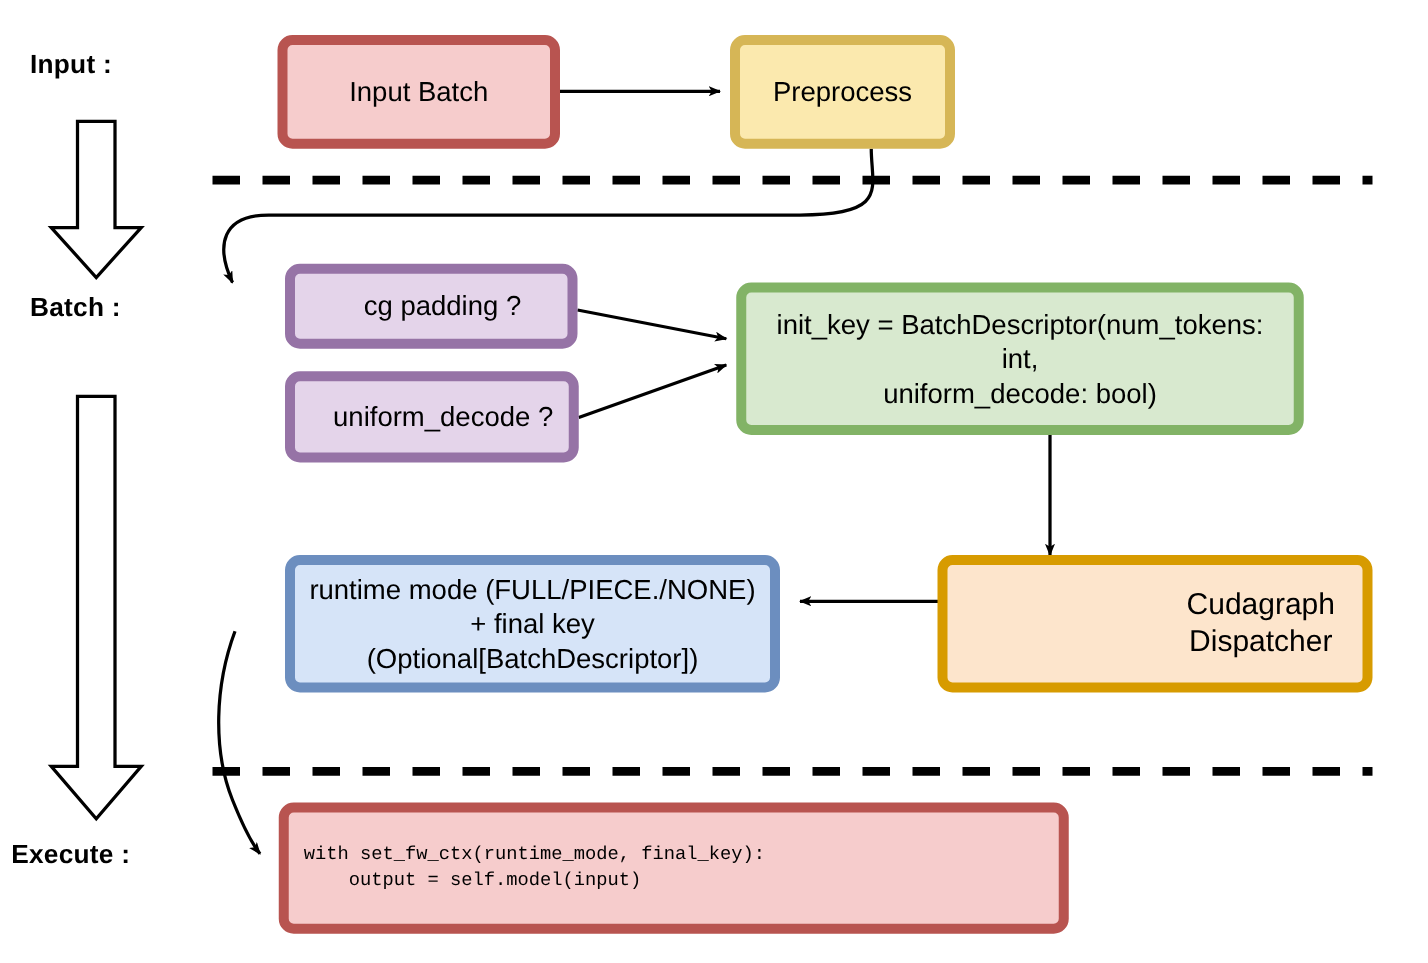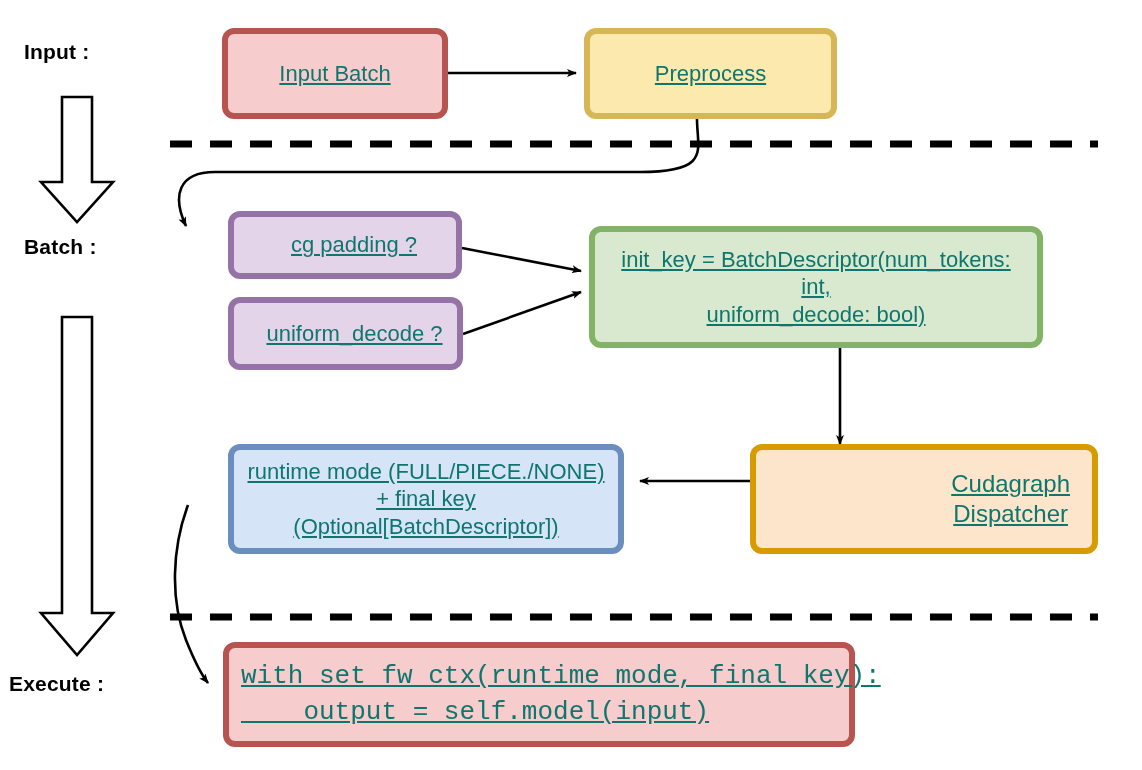--- a/index.html
+++ b/index.html
@@ -29,44 +29,43 @@
     font-weight: bold;
     font-size: 21px;
     color: #000000;
     white-space: nowrap;
     letter-spacing: 0.2px;
   }
   .node {
     position: absolute;
     box-sizing: border-box;
     border-radius: 12px;
-    border: 6px solid #3b82f6;
+    border: 8px solid #3b82f6;
     display: flex;
     align-items: center;
     justify-content: center;
     text-align: center;
     font-family: "Liberation Sans", sans-serif;
     font-size: 22px;
-    color: #0f766e;
+    color: #000000;
     line-height: 1.25;
     padding: 4px 10px;
-    text-decoration: underline;
   }
   .node.pink   { background: #f6cccc; border-color: #b85450; }
   .node.yellow { background: #fbe9ae; border-color: #d6b656; }
   .node.purple { background: #e4d4ea; border-color: #9673a6; padding-left: 28px; }
   .node.green  { background: #d8e9cf; border-color: #82b366; }
   .node.blue   { background: #d6e4f8; border-color: #6c8ebf; }
   .node.orange-outer { background: #fde5cc; border-color: #d79b00; }
   .node.orange-inner { background: #fbd3b4; border-color: #d79b00; }
   .node.code {
     background: #f6cccc;
     border-color: #b85450;
     font-family: "Liberation Mono", monospace;
-    font-size: 26px;
+    font-size: 15px;
     justify-content: flex-start;
     text-align: left;
     white-space: pre;
     line-height: 1.35;
     padding: 6px 12px;
   }
   .node.multiline { white-space: pre-line; }
   .node.orange-outer {
     align-items: center;
     justify-content: flex-end;
@@ -132,21 +131,21 @@
   </svg>
 
   <div class="stage-label" style="left:24px; top:40px;">Input :</div>
 
   <div class="stage-label" style="left:24px; top:235px;">Batch :</div>
 
   <div class="stage-label" style="left:9px; top:672px;">Execute :</div>
 
   <div class="node pink" style="left:222px; top:28px; width:226px; height:91px;">Input Batch</div>
 
-  <div class="node yellow" style="left:584px; top:28px; width:253px; height:91px;">Preprocess</div>
+  <div class="node yellow" style="left:584px; top:28px; width:180px; height:91px;">Preprocess</div>
 
   <div class="node purple" style="left:228px; top:211px; width:234px; height:68px;">cg padding ?</div>
 
   <div class="node purple" style="left:228px; top:297px; width:235px; height:73px;">uniform_decode ?</div>
 
   <div class="node green multiline" style="left:589px; top:226px; width:454px; height:122px;">init_key = BatchDescriptor(num_tokens: int,
 uniform_decode: bool)</div>
 
   <div class="node blue multiline" style="left:228px; top:444px; width:396px; height:110px;">runtime mode (FULL/PIECE./NONE)
 + final key (Optional[BatchDescriptor])</div>

